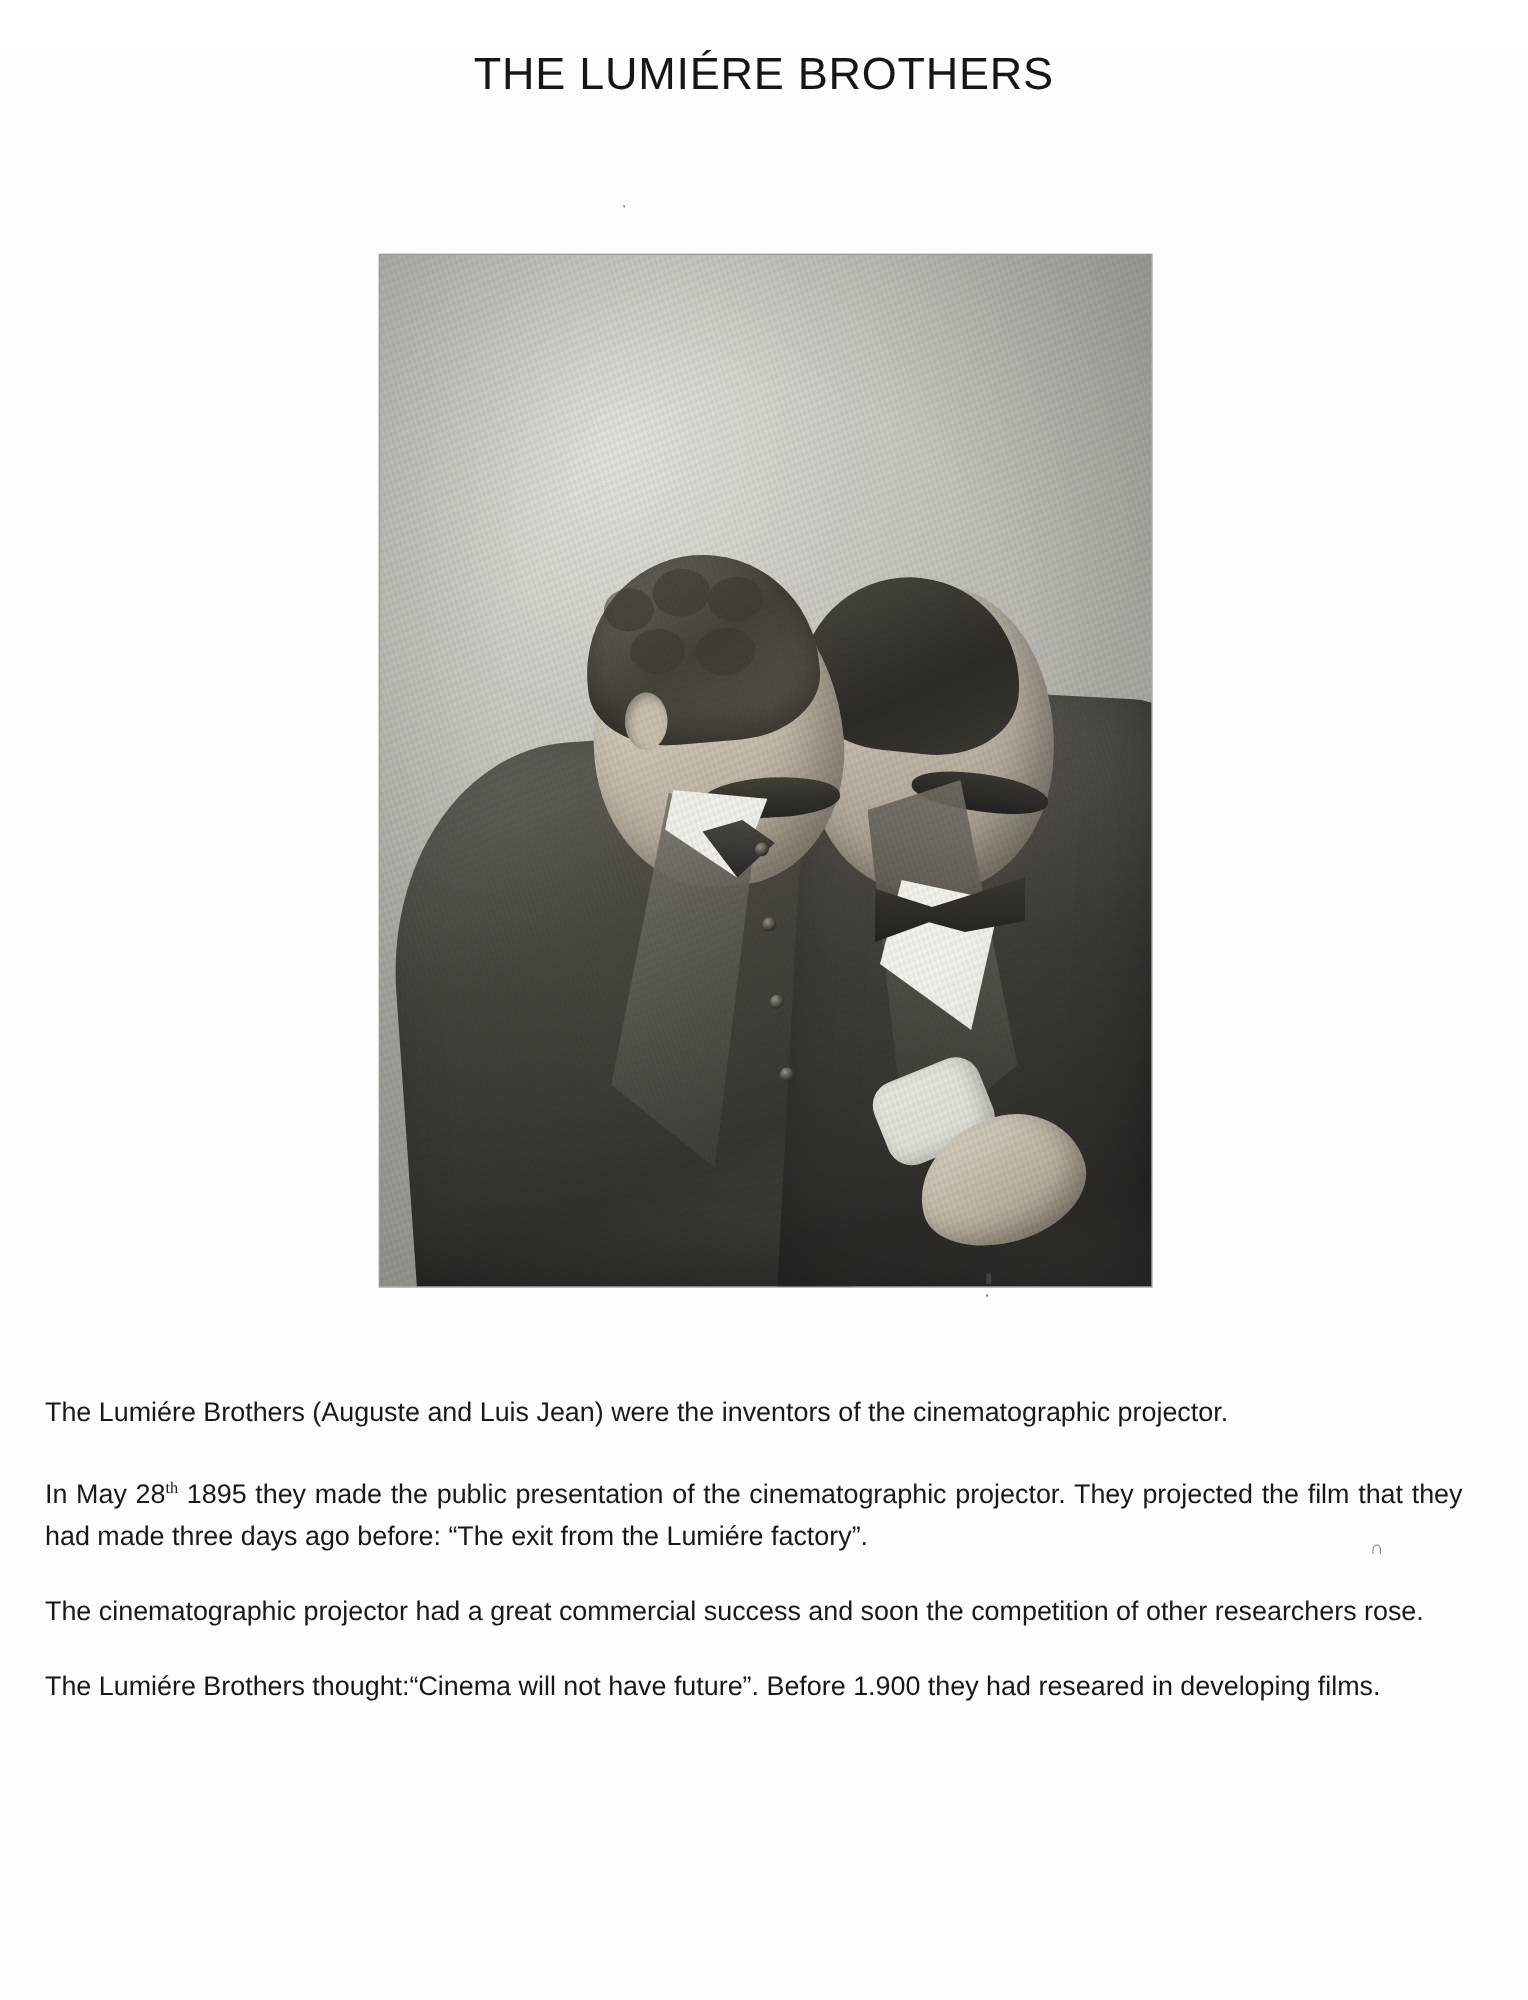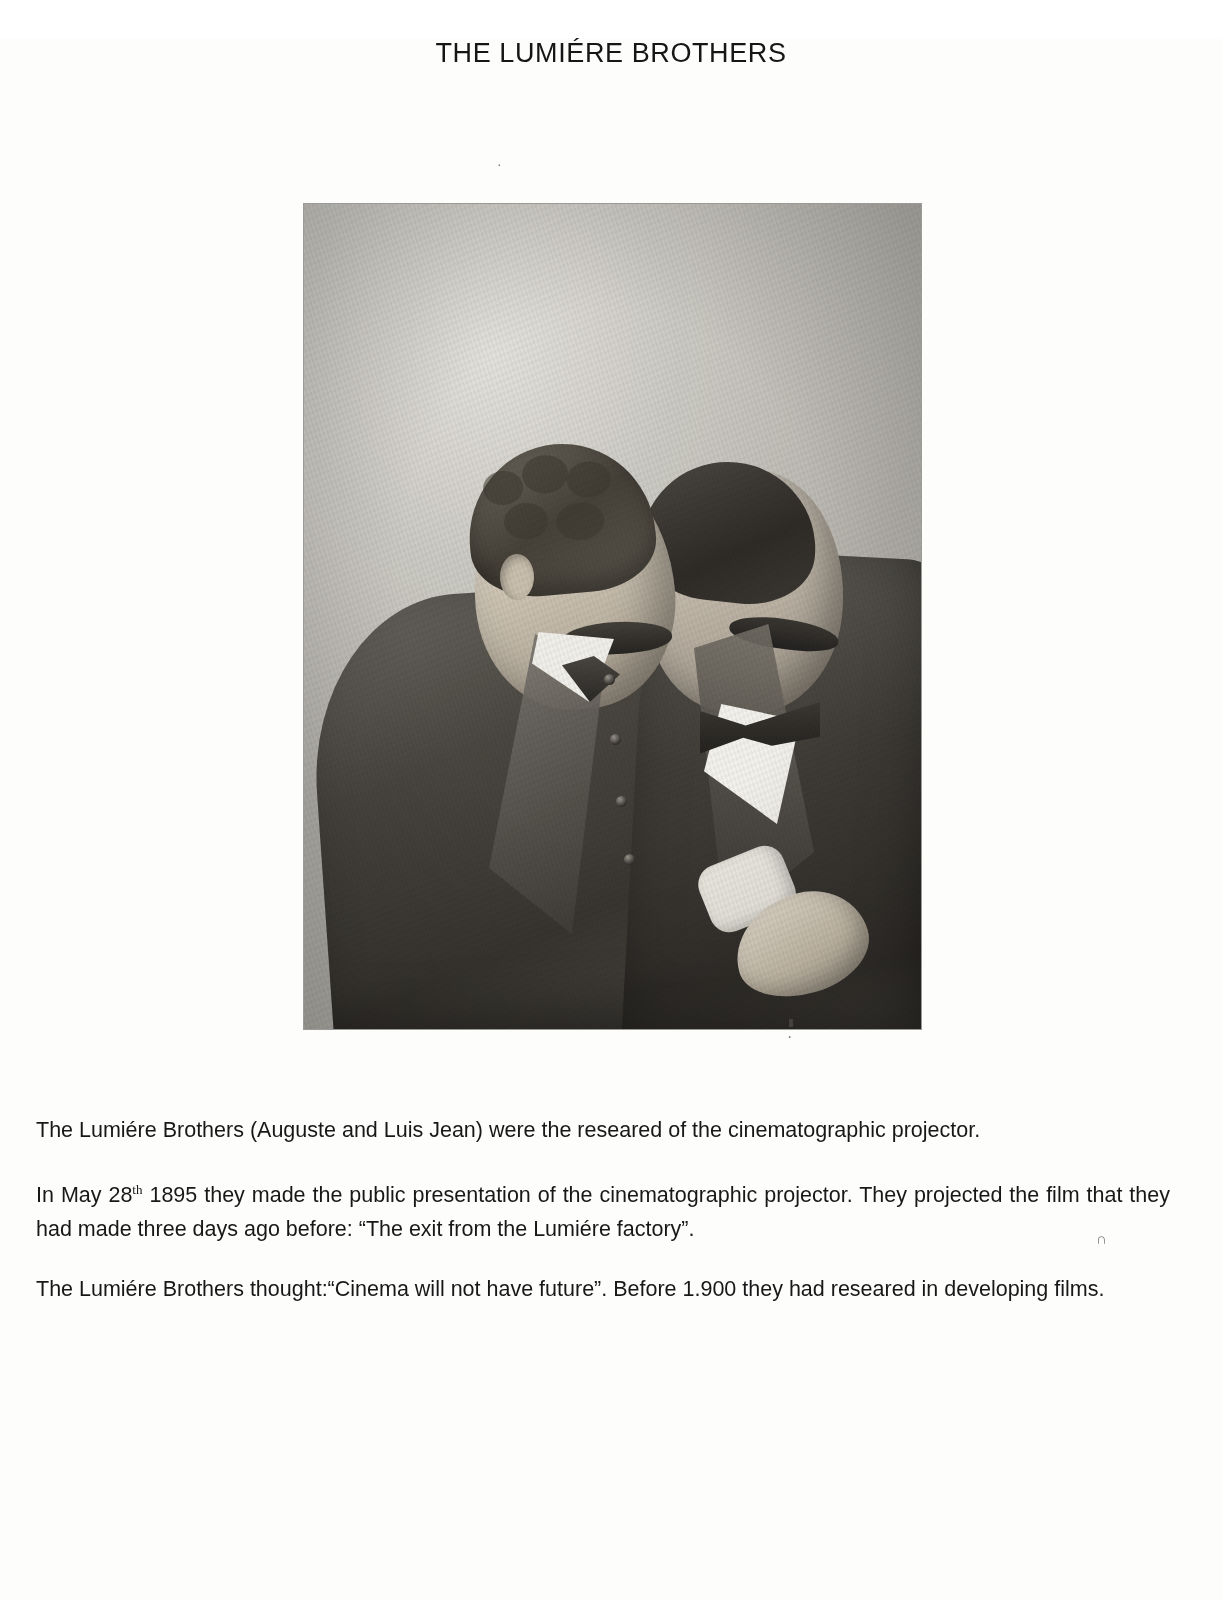--- a/index.html
+++ b/index.html
@@ -16,21 +16,21 @@
     overflow: hidden;
   }
   .page {
     width: 1222px;
     height: 1600px;
     position: relative;
     background: #fdfdfc;
   }
   .doc-title {
     text-align: center;
-    font-size: 27px;
+    font-size: 36px;
     letter-spacing: 0.6px;
     font-weight: 400;
     color: #161616;
     margin: 38px 0 0 0;
     padding: 0;
   }
   .photo-wrap {
     position: absolute;
     left: 303px;
     top: 165px;
@@ -294,23 +294,24 @@
 
     <span class="speck" style="left:485px; top:815px;"></span>
 
     <div class="grain"></div>
     <div class="vignette"></div>
   </div>
 
   <span class="stray-mark" style="left:787px; top:990px; font-size:16px;">·</span>
 
   <div class="body-text">
-    <p>The Lumiére Brothers (Auguste and Luis Jean) were the researed of the cinematographic projector.</p>
+    <p>The Lumiére Brothers (Auguste and Luis Jean) were the inventors of the cinematographic projector.</p>
 
     <p><span>In May 28</span><sup>th</sup><span> 1895 they made the public presentation of the cinematographic projector. They projected the film that they had made three days ago before: “The exit from the Lumiére factory”.</span></p>
 
+    <p>The cinematographic projector had a great commercial success and soon the competition of other researchers rose.</p>
 
     <p>The Lumiére Brothers thought:“Cinema will not have future”. Before 1.900 they had researed in developing films.</p>
   </div>
 
   <span class="stray-mark" style="left:1096px; top:1192px; font-size:15px;">∩</span>
 
 </div>
 
 </body></html>

